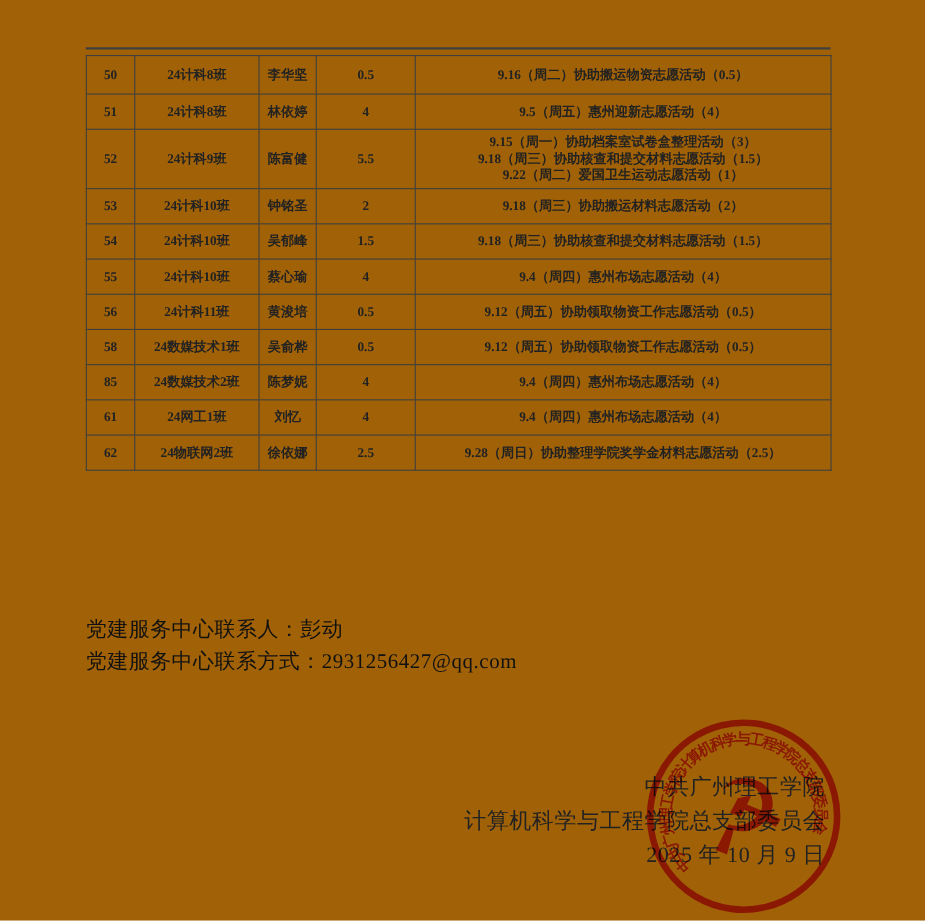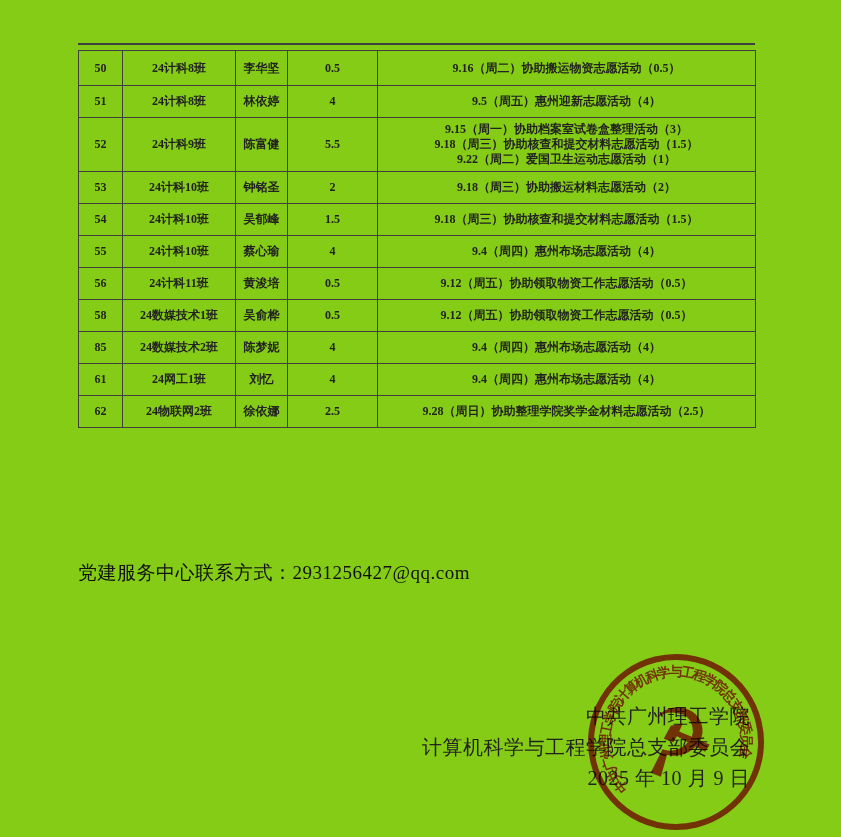--- a/index.html
+++ b/index.html
@@ -1,19 +1,19 @@
 <!DOCTYPE html>
 <html><head>
 <meta charset="utf-8">
 <style>
   html,body{margin:0;padding:0;background:#ffffff;}
   .page{
     position:relative;
     width:841px;height:837px;
-    background:#84cc16;
+    background:#a16207;
     font-family:"Liberation Serif","DejaVu Serif",serif;
     color:#1c1c1c;
     overflow:hidden;
   }
   
   .top-line{
     position:absolute;left:78px;top:43px;width:677px;height:0;
     border-top:2px solid #3f3f3f;
   }
   
@@ -149,20 +149,21 @@
         <td class="c-no">62</td>
         <td>24物联网2班</td>
         <td>徐依娜</td>
         <td>2.5</td>
         <td class="c-act">9.28（周日）协助整理学院奖学金材料志愿活动（2.5）</td>
       </tr>
     </tbody>
   </table>
 
   <div class="contact">
+    <div>党建服务中心联系人：彭动</div>
     <div>党建服务中心联系方式：2931256427@qq.com</div>
   </div>
 
   <div class="signature">
     <div>中共广州理工学院</div>
     <div>计算机科学与工程学院总支部委员会</div>
     <div>2025 年 10 月 9 日</div>
   </div>
 
   <svg class="seal" viewBox="0 0 184 184" xmlns="http://www.w3.org/2000/svg">

